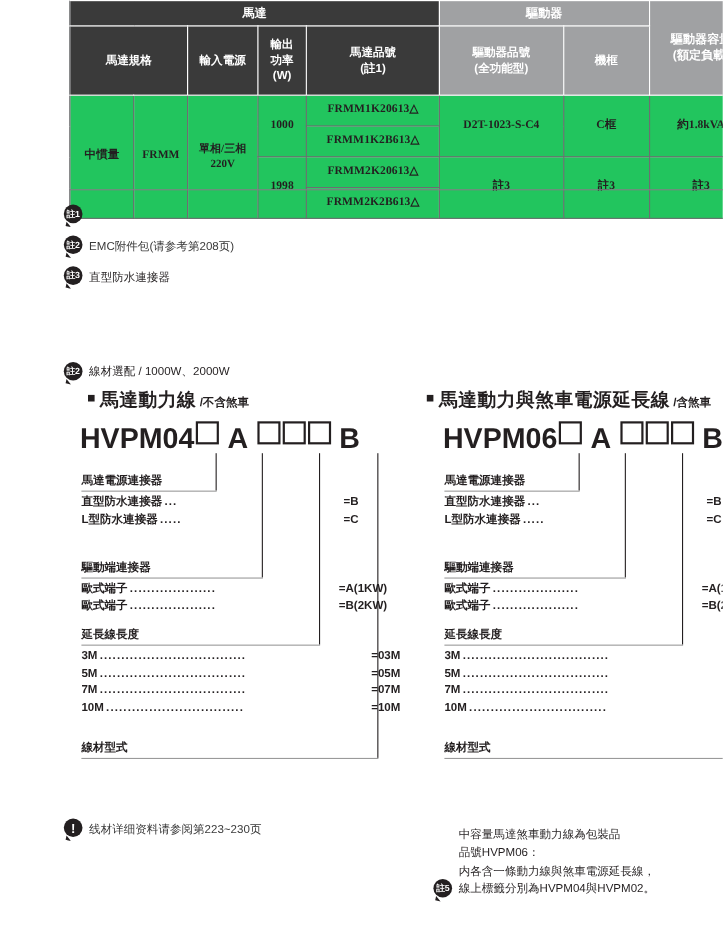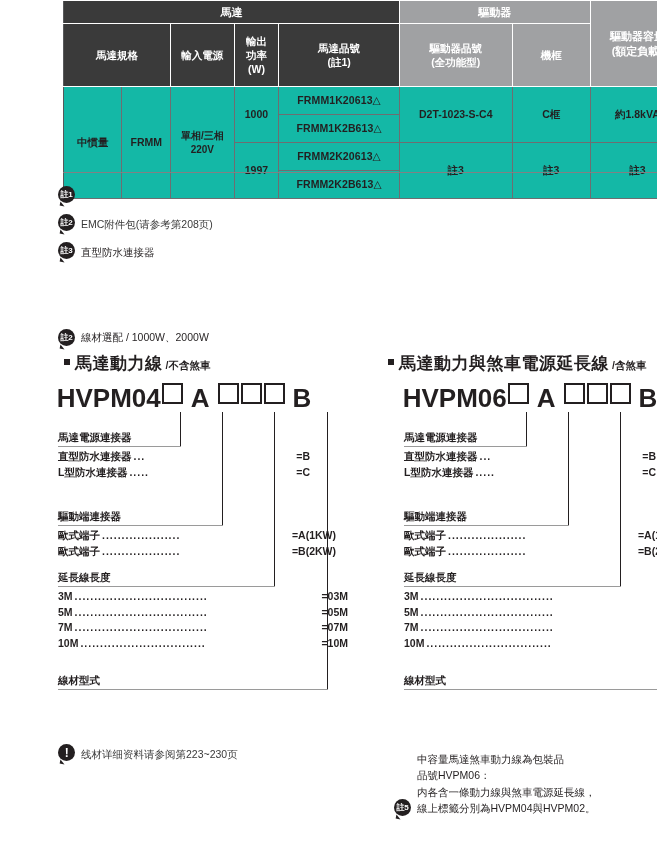--- a/index.html
+++ b/index.html
@@ -13,21 +13,21 @@
   
   .spec-table{position:absolute;left:35px;top:0px;width:622px;border-collapse:collapse;}
   .spec-table td,.spec-table th{
     border:1px solid #6d6e71;padding:0;text-align:center;vertical-align:middle;
     font-size:10.5px;line-height:1.35;font-weight:bold;
   }
   .hd-dark{background:#3a3a3a;color:#ffffff;border-color:#ffffff !important;}
   .hd-gray{background:#a0a1a3;color:#ffffff;border-color:#ffffff !important;}
   .grp-row td{height:22px;font-size:11px;}
   .sub-row td{height:62px;font-size:10.5px;}
-  .body-cell{background:#14b8a6;color:#231f20;font-weight:bold;border:1px solid #808184;}
+  .body-cell{background:#22c55e;color:#231f20;font-weight:bold;border:1px solid #808184;font-family:Liberation Serif, serif;}
   .body-cell.sm{font-size:10px;}
   .pn-cell{height:27px;font-size:10.5px;font-weight:bold;letter-spacing:.1px;}
   .outer-l{border-left:1px solid #58595b !important;}
   .outer-r{border-right:1px solid #58595b !important;}
   .table-underline{position:absolute;left:35px;top:172px;width:622px;height:1px;background:#808184;}
 
   
   .note{position:absolute;display:flex;align-items:flex-start;gap:6px;}
   .badge{
     flex:none;width:17px;height:17px;border-radius:50%;background:#231f20;color:#fff;
@@ -41,21 +41,21 @@
   }
   .badge.excl{font-size:12px;}
   .note-txt{font-size:10.5px;line-height:1.55;color:#231f20;padding-top:2px;}
   .note-txt.cn{color:#3a3a3a;}
 
   
   .sec-head{position:absolute;display:flex;align-items:flex-start;gap:6px;}
   .sec-head .sec-txt{font-size:10.5px;padding-top:2px;color:#231f20;}
 
   .col{position:absolute;top:352px;width:300px;}
-  .col-left{left:6px;}
+  .col-left{left:22px;}
   .col-right{left:352px;}
 
   .col-title{display:flex;align-items:baseline;gap:0px;margin-left:30px;white-space:nowrap;}
   .sq{display:inline-block;width:6px;height:6px;background:#231f20;margin-right:5px;position:relative;top:-4px;}
   .col-title .t-main{font-size:17px;font-weight:bold;letter-spacing:.5px;}
   .col-title .t-sub{font-size:10.5px;font-weight:bold;margin-left:3px;}
 
   
   .pn{position:relative;height:40px;margin-top:8px;}
   .pn-text{
@@ -122,21 +122,21 @@
       <td class="body-cell" rowspan="2" style="width:44px">1000</td>
       <td class="body-cell pn-cell" style="width:120px">FRMM1K20613△</td>
       <td class="body-cell" rowspan="2" style="width:113px">D2T-1023-S-C4</td>
       <td class="body-cell" rowspan="2" style="width:78px">C框</td>
       <td class="body-cell outer-r" rowspan="2" style="width:94px">約1.8kVA</td>
     </tr>
     <tr>
       <td class="body-cell pn-cell">FRMM1K2B613△</td>
     </tr>
     <tr>
-      <td class="body-cell" rowspan="2">1997</td>
+      <td class="body-cell" rowspan="2">1998</td>
       <td class="body-cell pn-cell">FRMM2K20613△</td>
       <td class="body-cell" rowspan="2">註3</td>
       <td class="body-cell" rowspan="2">註3</td>
       <td class="body-cell outer-r" rowspan="2">註3</td>
     </tr>
     <tr>
       <td class="body-cell pn-cell">FRMM2K2B613△</td>
     </tr>
   </tbody>
     </table>

